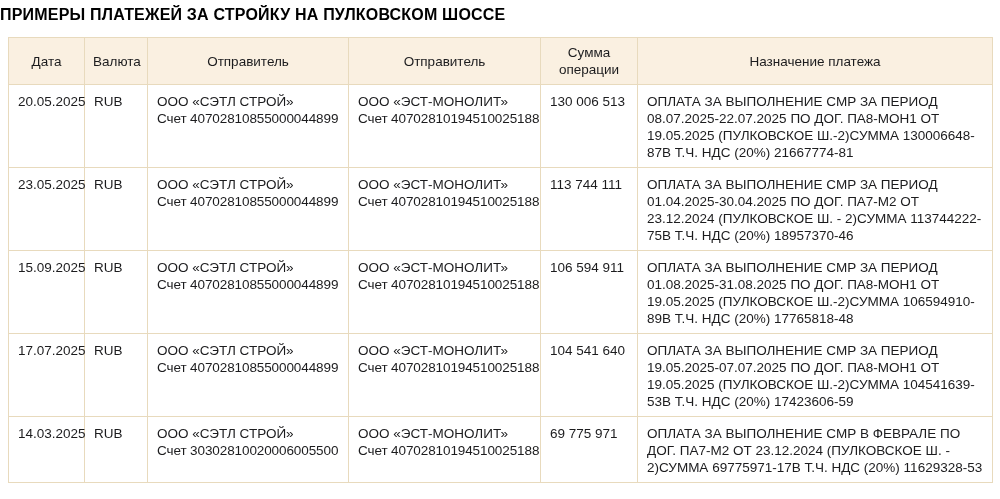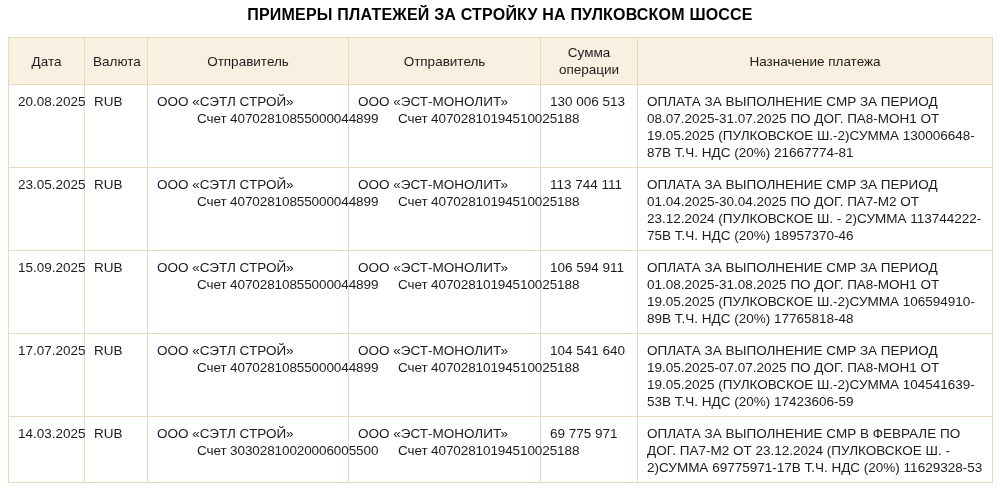--- a/index.html
+++ b/index.html
@@ -6,21 +6,20 @@
     margin: 0;
     padding: 0;
     width: 1000px;
     height: 499px;
     background: #ffffff;
     font-family: "Liberation Sans", sans-serif;
     color: #1c1c1e;
     overflow: hidden;
   }
   .page-title {
-    text-align: center;
     font-size: 16px;
     font-weight: 700;
     letter-spacing: 0.2px;
     padding-top: 6px;
     color: #000000;
   }
   table.payments {
     border-collapse: collapse;
     table-layout: fixed;
     width: 984px;
@@ -43,21 +42,21 @@
     line-height: 17px;
   }
   table.payments td {
     vertical-align: top;
     font-size: 13.5px;
     line-height: 17px;
     padding: 8px 9px 6px 9px;
     background: #ffffff;
   }
   td.cell-date, td.cell-currency, td.cell-amount { white-space: nowrap; }
-  .acct-line { white-space: nowrap; letter-spacing: -0.1px; margin-left: 40px; }
+  .acct-line { white-space: nowrap; letter-spacing: -0.1px; }
   col.c-date     { width: 76px; }
   col.c-currency { width: 63px; }
   col.c-sender   { width: 201px; }
   col.c-receiver { width: 192px; }
   col.c-amount   { width: 97px; }
   col.c-purpose  { width: 355px; }
 </style>
 </head>
 <body>
 
@@ -77,32 +76,32 @@
       <th>Дата</th>
       <th>Валюта</th>
       <th>Отправитель</th>
       <th>Отправитель</th>
       <th>Сумма операции</th>
       <th>Назначение платежа</th>
     </tr>
   </thead>
   <tbody>
   <tr>
-    <td class="cell-date">20.08.2025</td>
+    <td class="cell-date">20.05.2025</td>
     <td class="cell-currency">RUB</td>
     <td>
       <div>ООО «СЭТЛ СТРОЙ»</div>
       <div class="acct-line">Счет 40702810855000044899</div>
     </td>
     <td>
       <div>ООО «ЭСТ-МОНОЛИТ»</div>
       <div class="acct-line">Счет 40702810194510025188</div>
     </td>
     <td class="cell-amount">130 006 513</td>
-    <td>ОПЛАТА ЗА ВЫПОЛНЕНИЕ СМР ЗА ПЕРИОД 08.07.2025-31.07.2025 ПО ДОГ. ПА8-МОН1 ОТ 19.05.2025 (ПУЛКОВСКОЕ Ш.-2)СУММА 130006648-87В Т.Ч. НДС (20%) 21667774-81</td>
+    <td>ОПЛАТА ЗА ВЫПОЛНЕНИЕ СМР ЗА ПЕРИОД 08.07.2025-22.07.2025 ПО ДОГ. ПА8-МОН1 ОТ 19.05.2025 (ПУЛКОВСКОЕ Ш.-2)СУММА 130006648-87В Т.Ч. НДС (20%) 21667774-81</td>
   </tr>
 
   <tr>
     <td class="cell-date">23.05.2025</td>
     <td class="cell-currency">RUB</td>
     <td>
       <div>ООО «СЭТЛ СТРОЙ»</div>
       <div class="acct-line">Счет 40702810855000044899</div>
     </td>
     <td>

